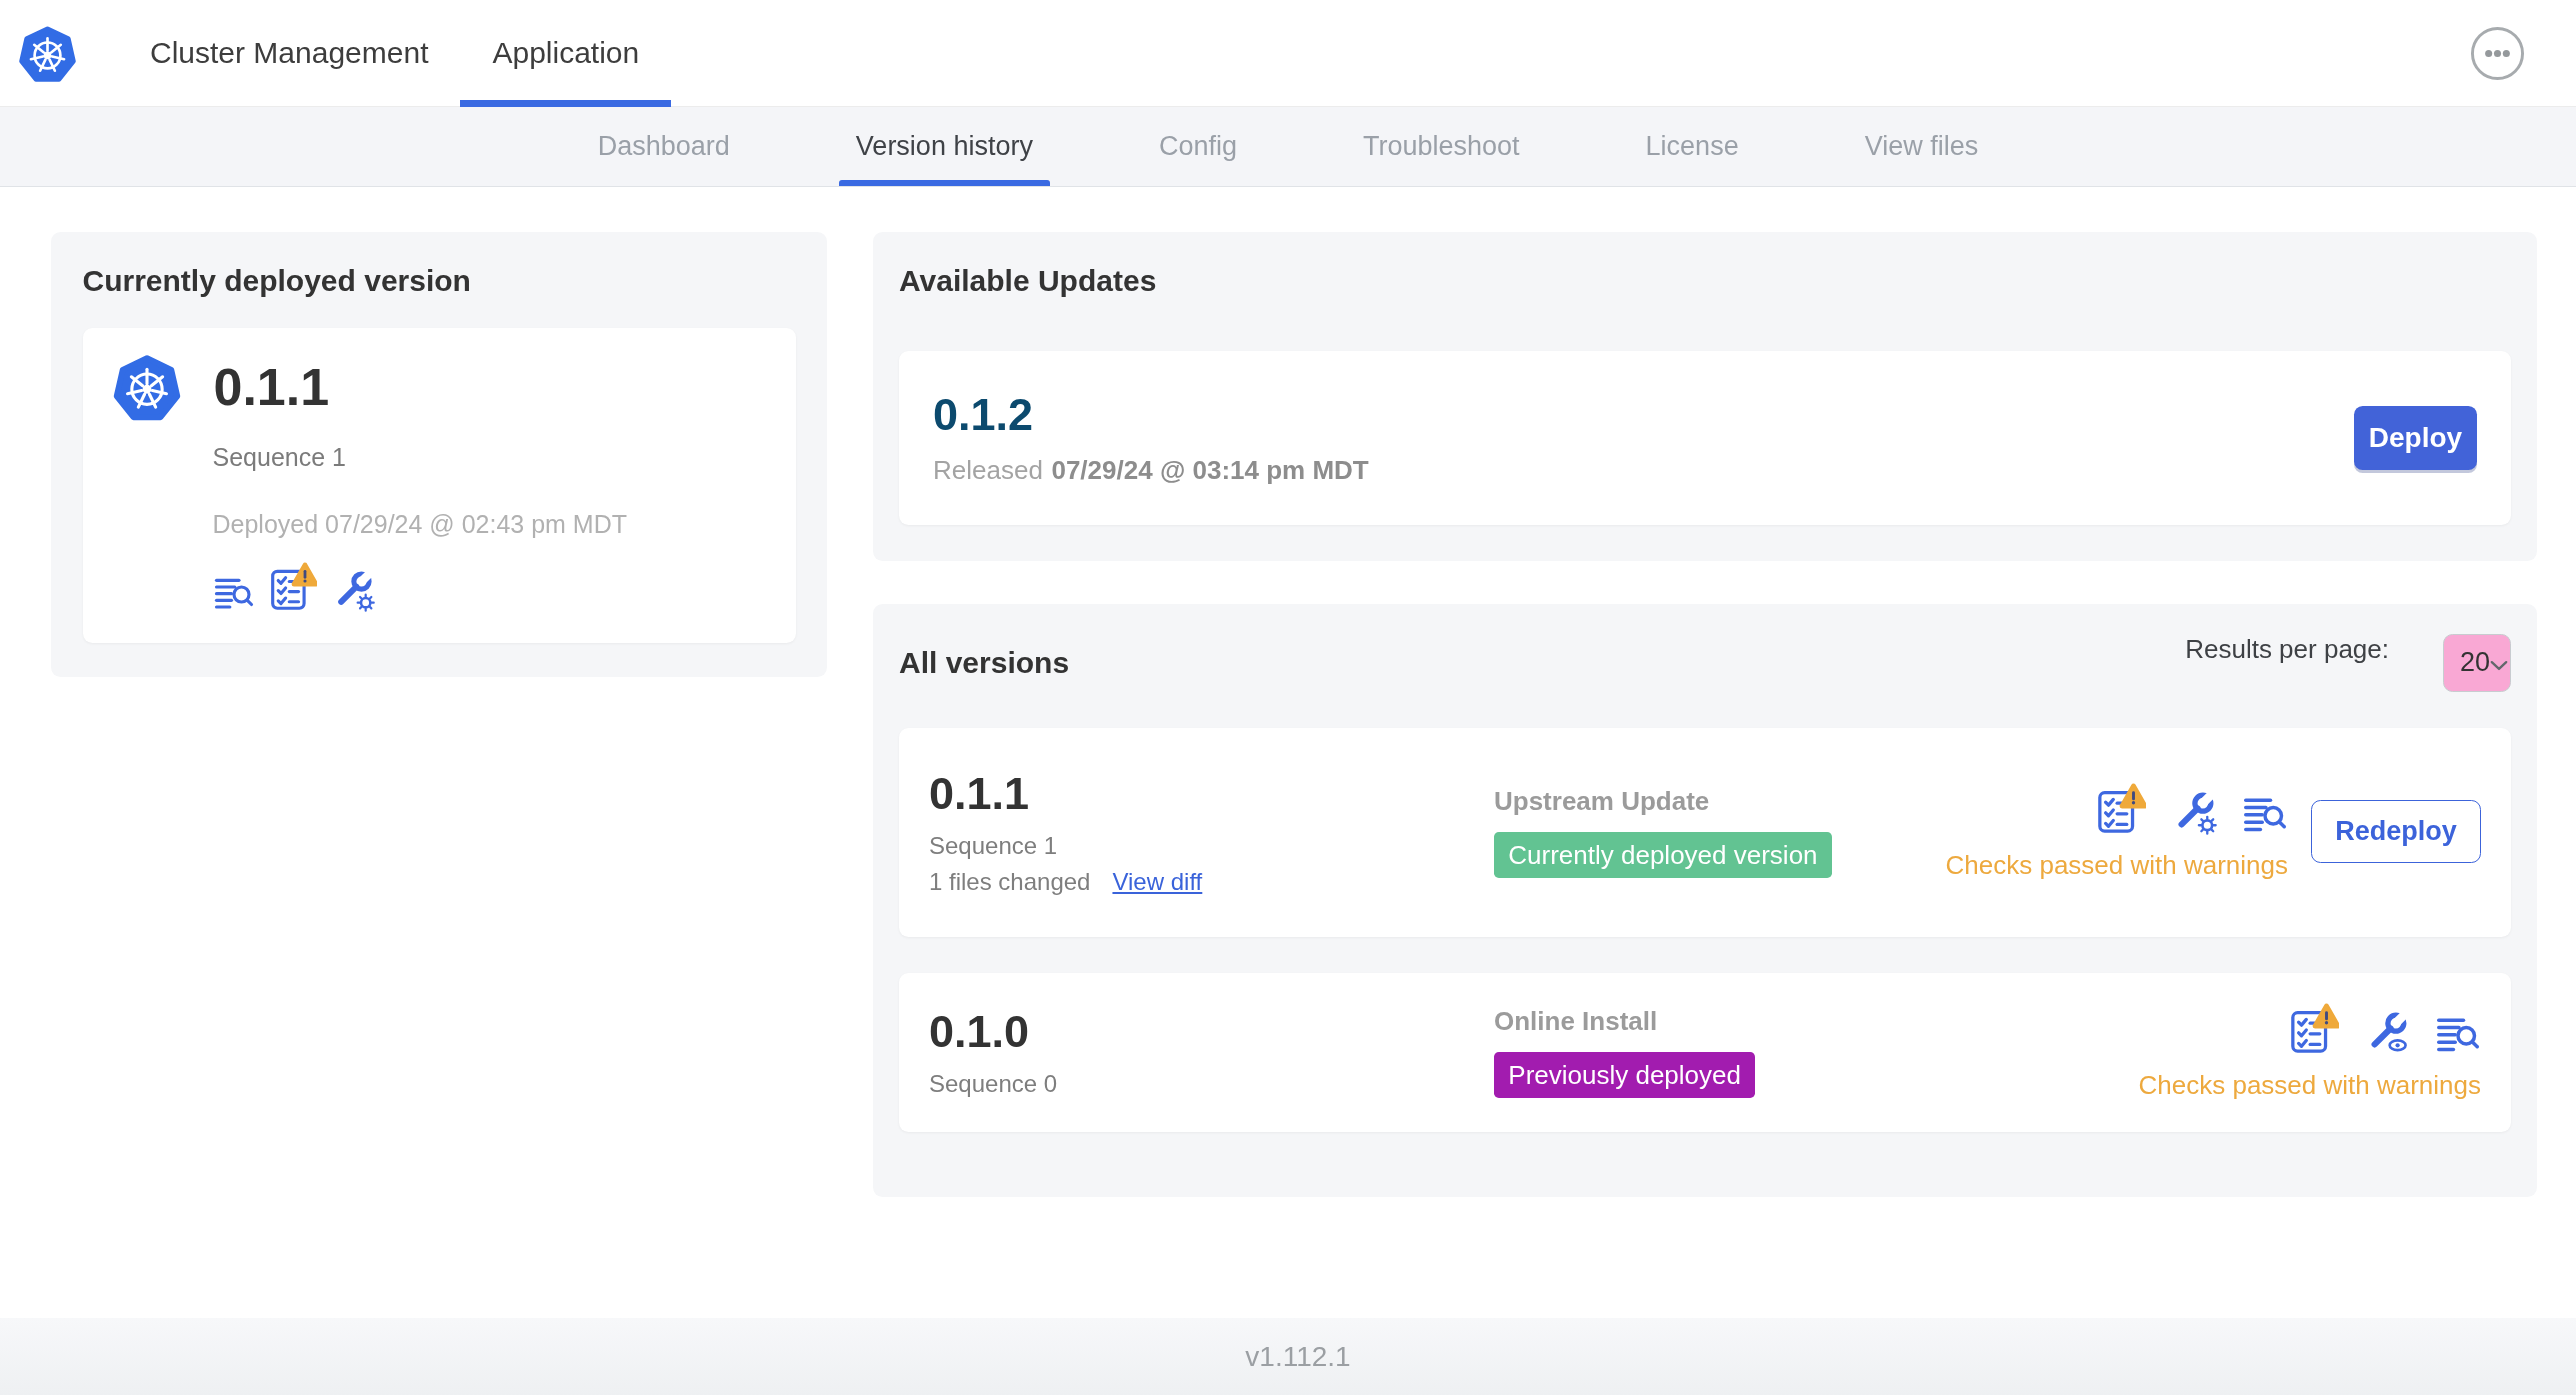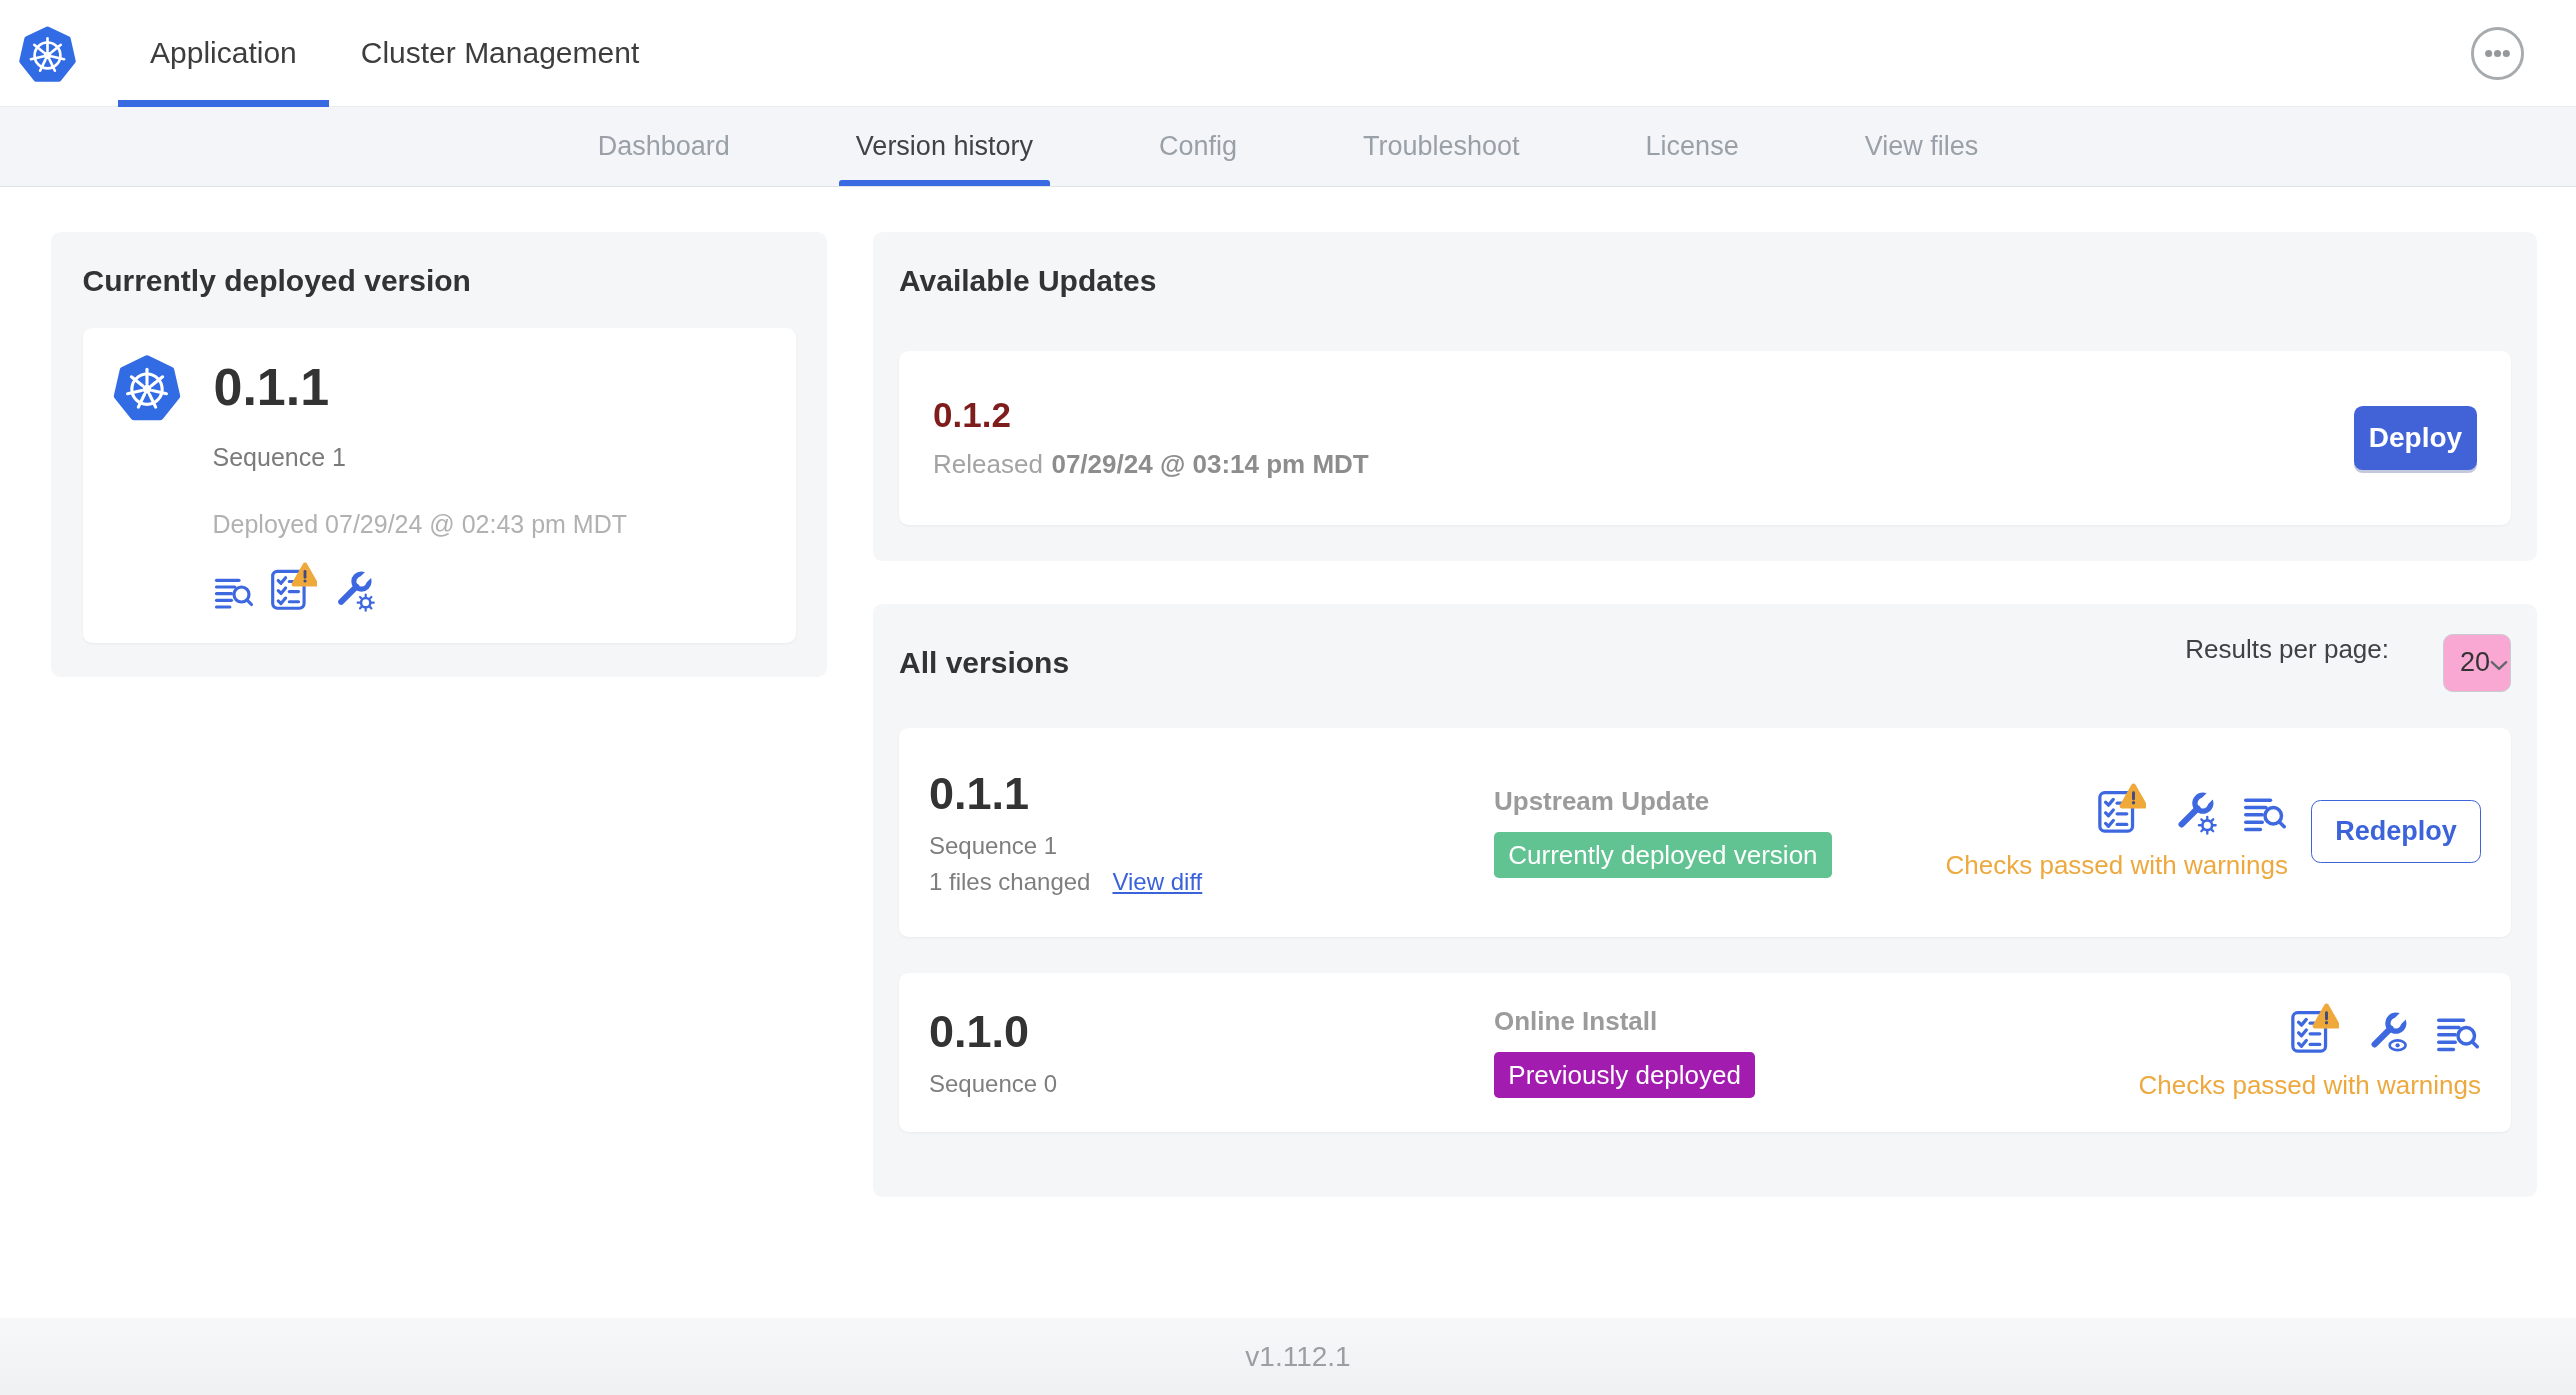--- a/index.html
+++ b/index.html
@@ -40,21 +40,21 @@
   .cur-seq { margin-top:19px; font-size:25px; color:#7b7b7b; }
   .cur-deployed { margin-top:38px; font-size:25px; color:#b1b1b1; }
   .cur-icons { margin-top:23px; display:flex; align-items:flex-end; gap:14.3px; }
   .icon-btn { background:none; border:none; padding:0; cursor:pointer; line-height:0; }
   .icon-btn svg { display:block; }
 
   
   .right-col { flex:1; min-width:0; }
   .updates-card { padding:31.5px 26px 36px; }
   .update-row { margin-top:53px; background:#fff; border-radius:9.5px; height:174px; padding:0 34px; display:flex; align-items:center; justify-content:space-between; box-shadow:0 1px 2.9px rgba(0,0,0,0.05); }
-  .upd-version { font-size:35px; font-weight:700; color:#7f1d1d; }
+  .upd-version { font-size:45px; font-weight:700; color:#0c4a6e; }
   .upd-released { margin-top:14.3px; font-size:26px; color:#a3a3a3; }
   .upd-released .rel-prefix { margin-right:8.6px; }
   .upd-released .rel-date { color:#8d8d8d; font-weight:700; }
   .deploy-btn { width:123px; height:64px; background:#4263d8; border:none; border-radius:8.6px; color:#fff; font-size:28px; font-weight:700; box-shadow:0 2.9px 0 rgba(40,58,130,0.28); cursor:pointer; font-family:inherit; }
 
   .versions-card { margin-top:43px; padding:30px 26px 65px; }
   .versions-head { display:flex; align-items:center; justify-content:space-between; }
   .rpp { display:flex; align-items:flex-start; gap:16px; }
   .rpp-label { font-size:26px; color:#3e4145; }
   .rpp-select { width:68px; height:58px; background:#f9a8d4; border:1.9px solid #c8ccd0; border-radius:9.5px; display:flex; align-items:center; justify-content:space-between; padding:0 12.4px 0 16px; font-size:27px; color:#333; cursor:pointer;margin-left:38px; }
@@ -96,25 +96,25 @@
           <line x1="57.3" y1="54.7" x2="76.3" y2="59.0"></line>
           <line x1="53.3" y1="59.8" x2="61.7" y2="77.3"></line>
           <line x1="46.7" y1="59.8" x2="38.3" y2="77.3"></line>
           <line x1="42.7" y1="54.7" x2="23.7" y2="59.0"></line>
           <line x1="44.1" y1="48.3" x2="28.9" y2="36.2"></line>
         </g>
         <circle cx="50" cy="53" r="6" fill="#fff"></circle>
       </svg>
     </span>
     <div class="top-tabs">
+      <div class="top-tab">
+        <span>Cluster Management</span>
+      </div>
       <div class="top-tab active">
         <span>Application</span>
-      </div>
-      <div class="top-tab">
-        <span>Cluster Management</span>
       </div>
     </div>
     <button class="menu-btn">
       <span>
         <svg viewBox="0 0 56 56">
           <circle cx="28" cy="28" r="25.5" fill="none" stroke="#a7abae" stroke-width="3"></circle>
           <circle cx="19" cy="28" r="3.6" fill="#95999c"></circle>
           <circle cx="28" cy="28" r="3.6" fill="#95999c"></circle>
           <circle cx="37" cy="28" r="3.6" fill="#95999c"></circle>
         </svg>

